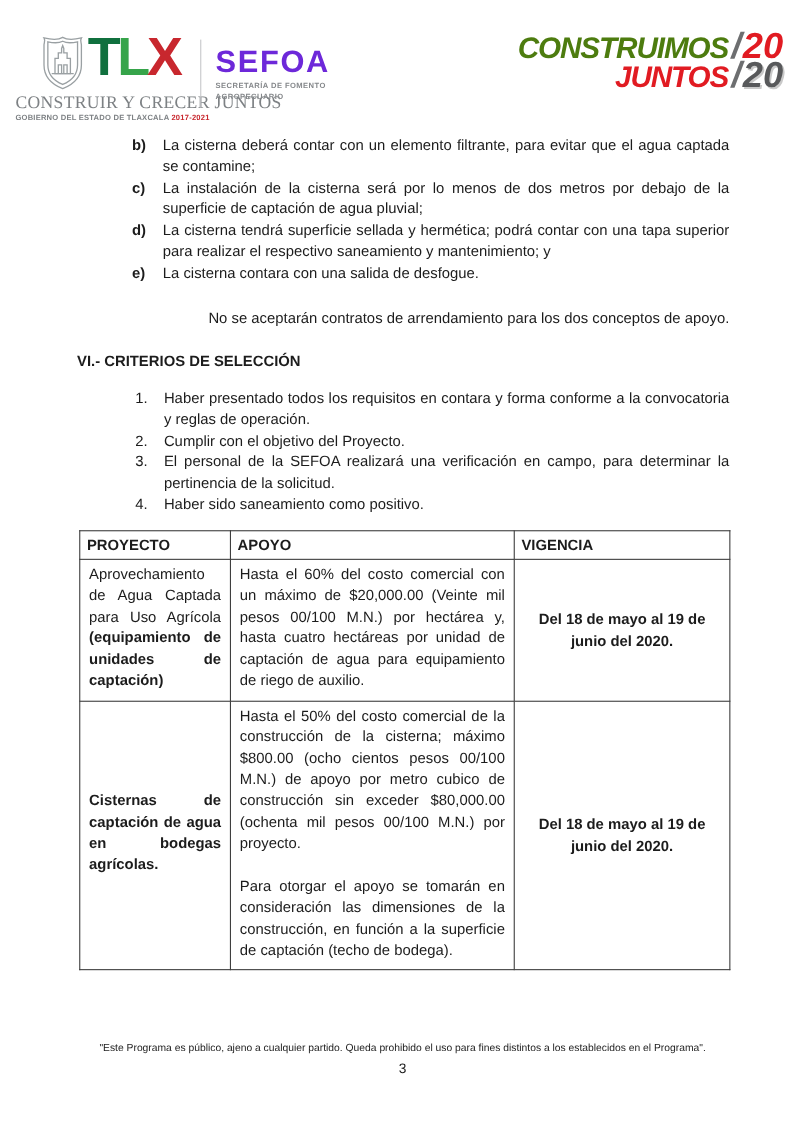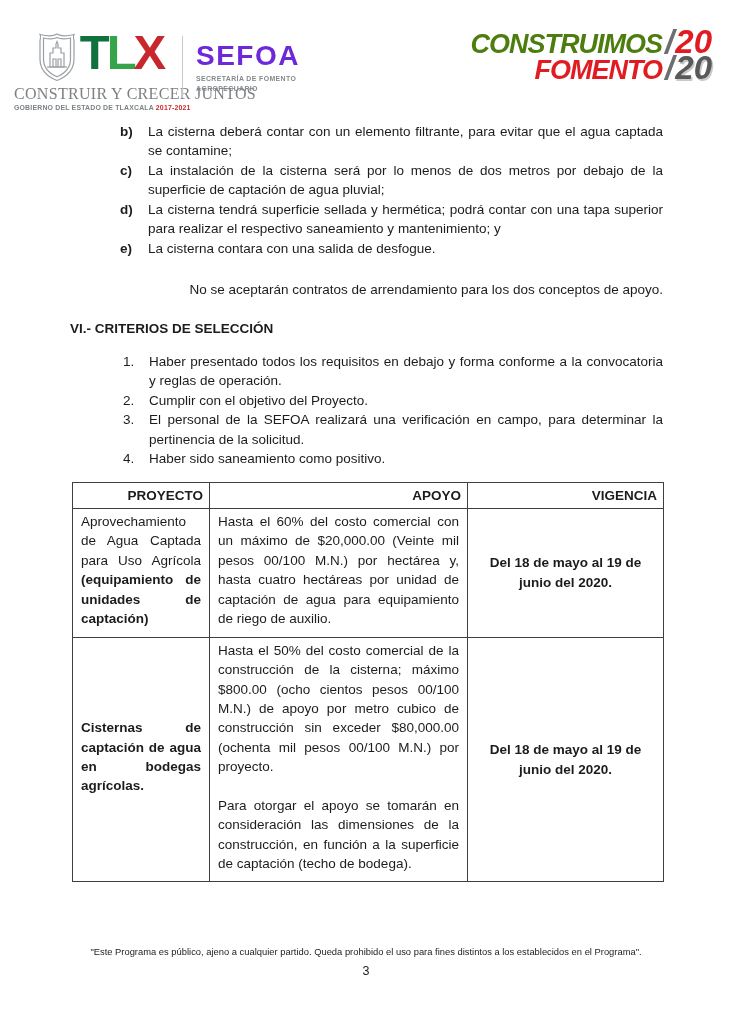--- a/index.html
+++ b/index.html
@@ -54,21 +54,21 @@
   .sec-title { font-weight: bold; margin-top: 19px; }
 
   .num-list { margin-left: 53px; margin-top: 14px; }
   .num-item { display: flex; }
   .num-label { width: 26px; flex: none; }
   .num-text { flex: 1; text-align: justify; }
 
   
   table { border-collapse: collapse; margin-top: 13px; margin-left: 2px; width: 591px; table-layout: fixed; }
   th, td { border: 1.6px solid #3f3f3f; }
-  th { font-size: 13.5px; font-weight: bold; text-align: right; padding: 3px 6px; }
+  th { font-size: 13.5px; font-weight: bold; text-align: left; padding: 3px 6px; }
   td { font-size: 13.5px; padding: 3px 8px 8px 8px; vertical-align: top; text-align: justify; }
   td.vigencia { text-align: center; vertical-align: middle; font-weight: bold; padding: 3px 16px; }
   td.proyecto2 { vertical-align: middle; font-weight: bold; }
   .apoyo-cell p { margin: 0; text-align: justify; }
   .apoyo-cell p + p { margin-top: 19px; }
   .bold { font-weight: bold; }
 
   
   .footer-disclaimer { position: absolute; left: 0; right: 0; top: 946px; text-align: center; font-size: 9.4px; color: #1c1c1c; }
   .page-num { position: absolute; left: 0; right: 0; top: 964px; text-align: center; font-size: 12.5px; }
@@ -103,21 +103,21 @@
     </div>
   </div>
 
   <div class="campaign">
     <div class="c-line">
       <span class="c-text-gray">CONSTRUIMOS</span>
         <span class="c-slash">/</span>
         <span class="c-year-red">20</span>
     </div>
     <div class="c-line c-line2">
-      <span class="c-text-red">FOMENTO</span>
+      <span class="c-text-red">JUNTOS</span>
         <span class="c-slash">/</span>
         <span class="c-year-gray">20</span>
     </div>
   </div>
 
 </div>
 
 <div class="content">
 
   <div class="ltr-list">
@@ -139,21 +139,21 @@
     </div>
   </div>
 
   <p class="para">No se aceptarán contratos de arrendamiento para los dos conceptos de apoyo.</p>
 
   <div class="sec-title">VI.- CRITERIOS DE SELECCIÓN</div>
 
   <div class="num-list">
     <div class="num-item">
       <span class="num-label">1.</span>
-      <span class="num-text">Haber presentado todos los requisitos en debajo y forma conforme a la convocatoria y reglas de operación.</span>
+      <span class="num-text">Haber presentado todos los requisitos en contara y forma conforme a la convocatoria y reglas de operación.</span>
     </div>
     <div class="num-item">
       <span class="num-label">2.</span>
       <span class="num-text">Cumplir con el objetivo del Proyecto.</span>
     </div>
     <div class="num-item">
       <span class="num-label">3.</span>
       <span class="num-text">El personal de la SEFOA realizará una verificación en campo, para determinar la pertinencia de la solicitud.</span>
     </div>
     <div class="num-item">

